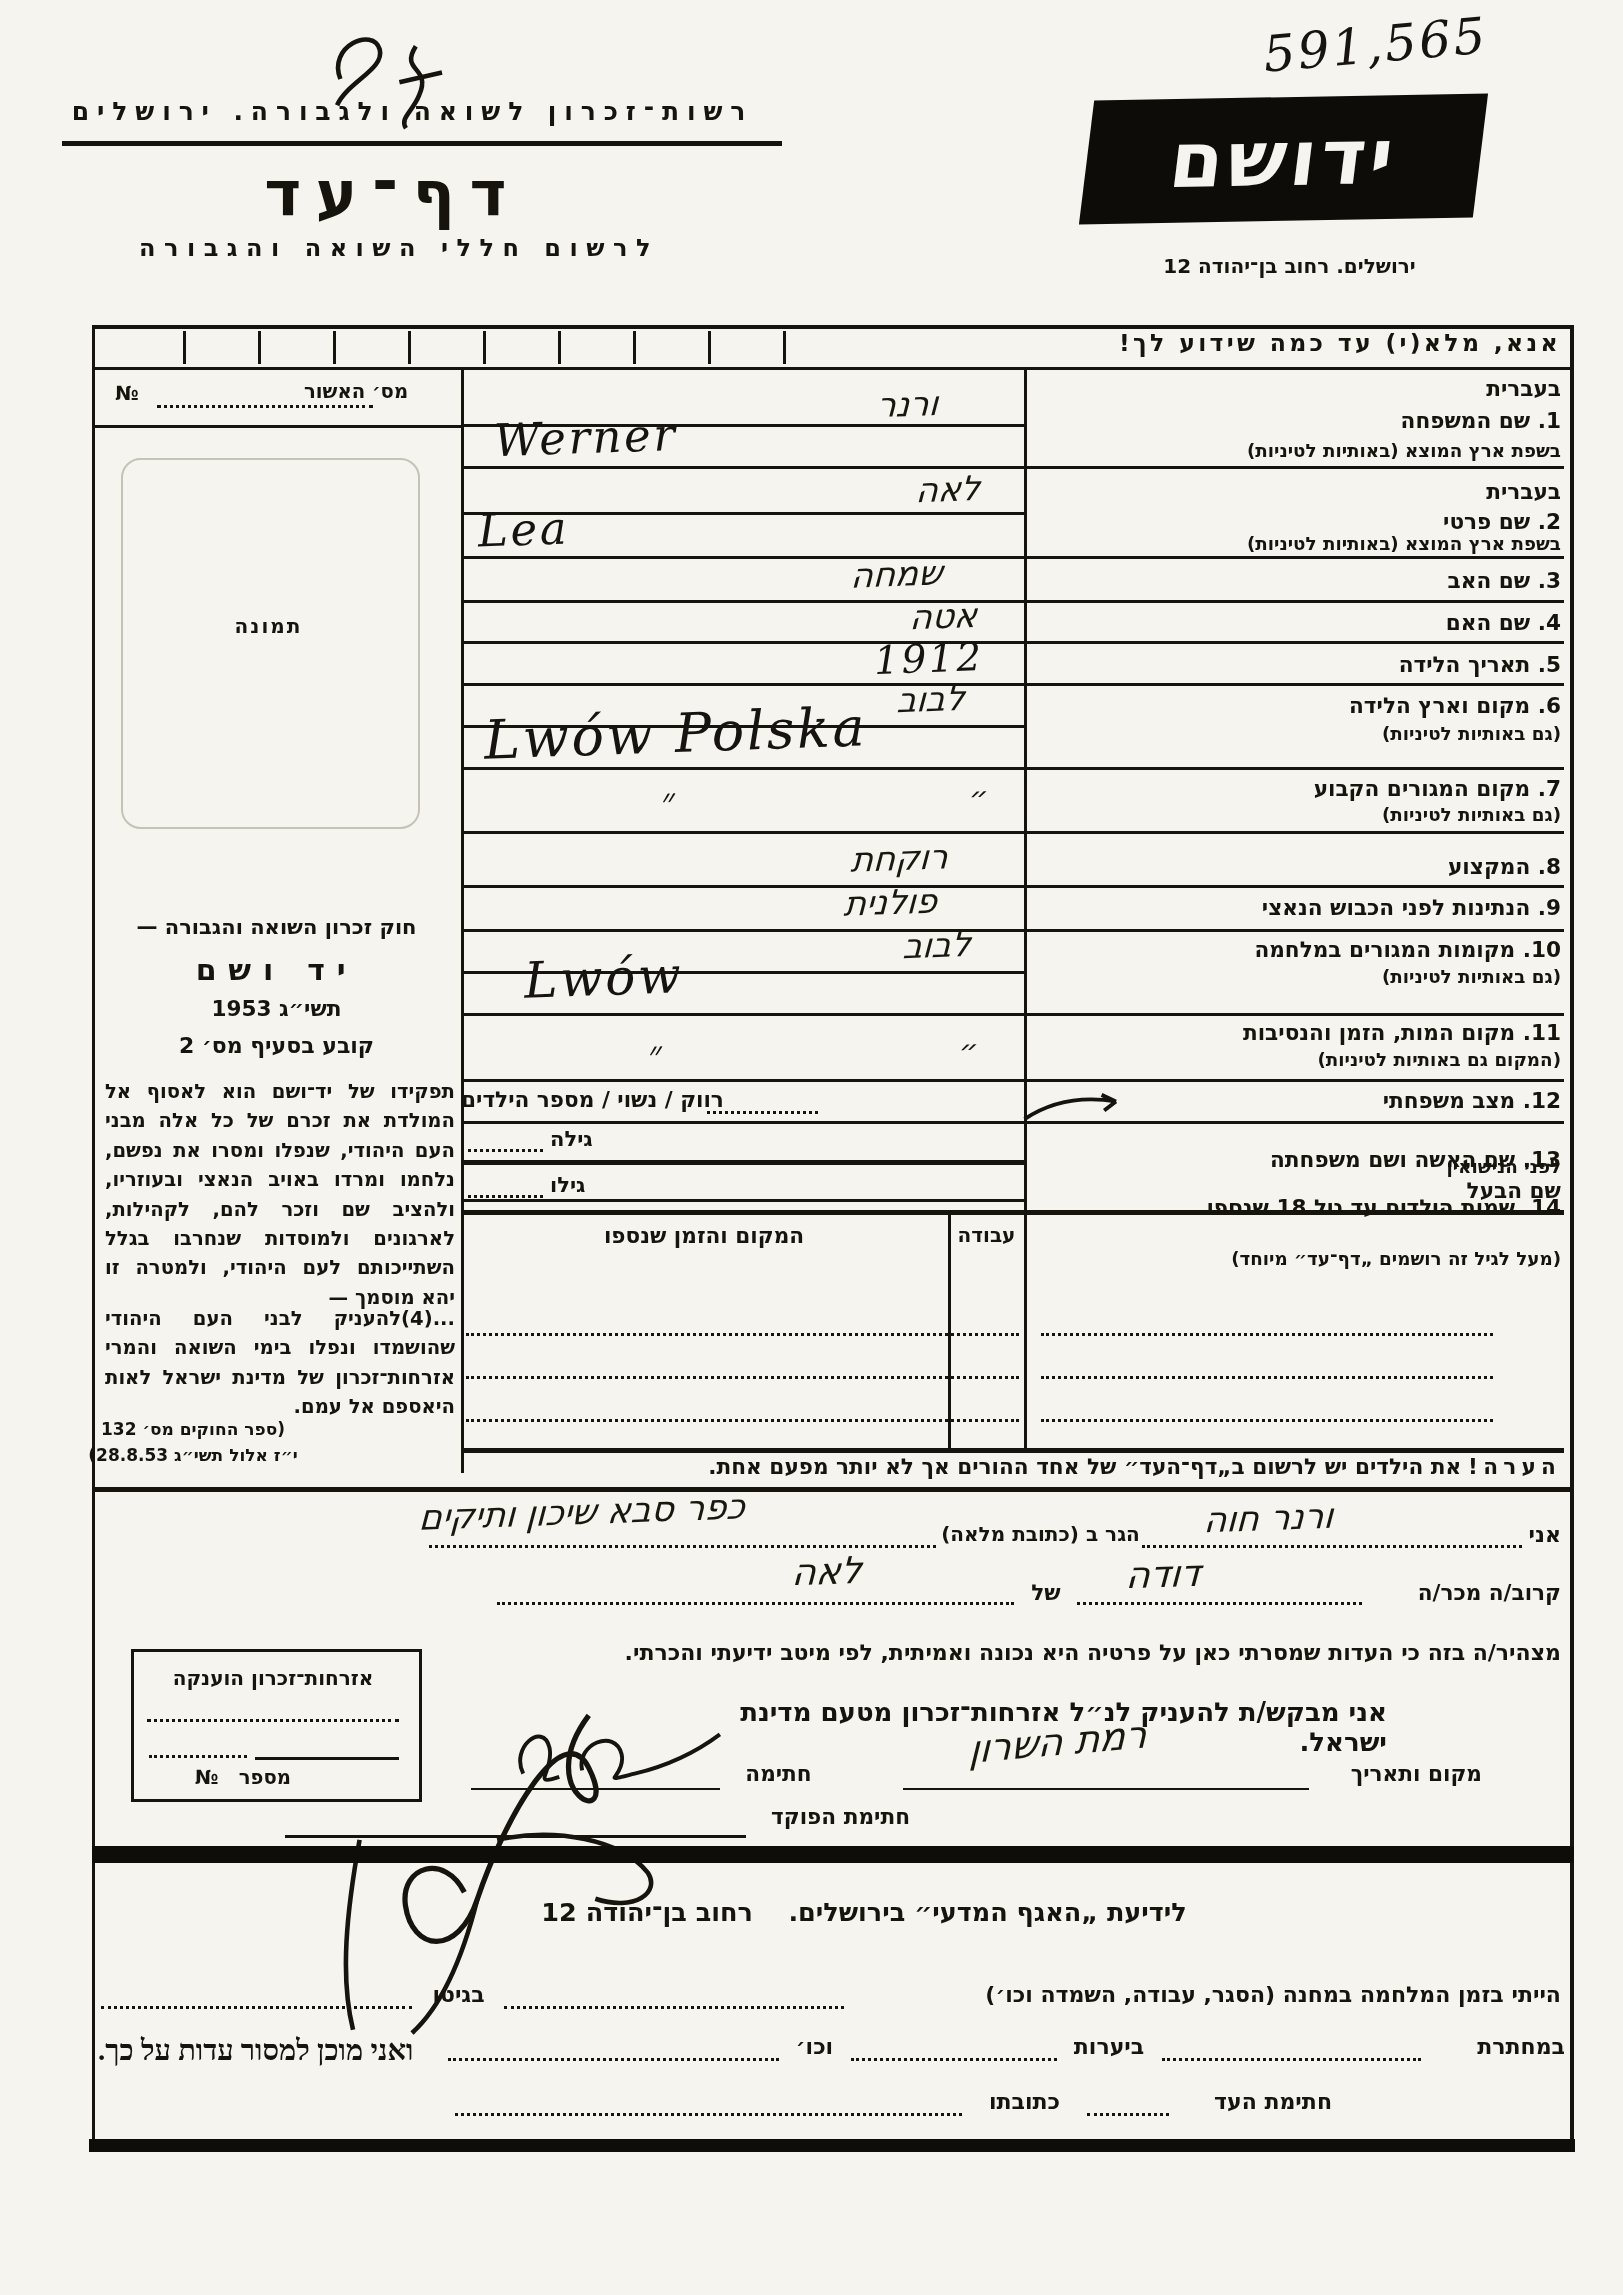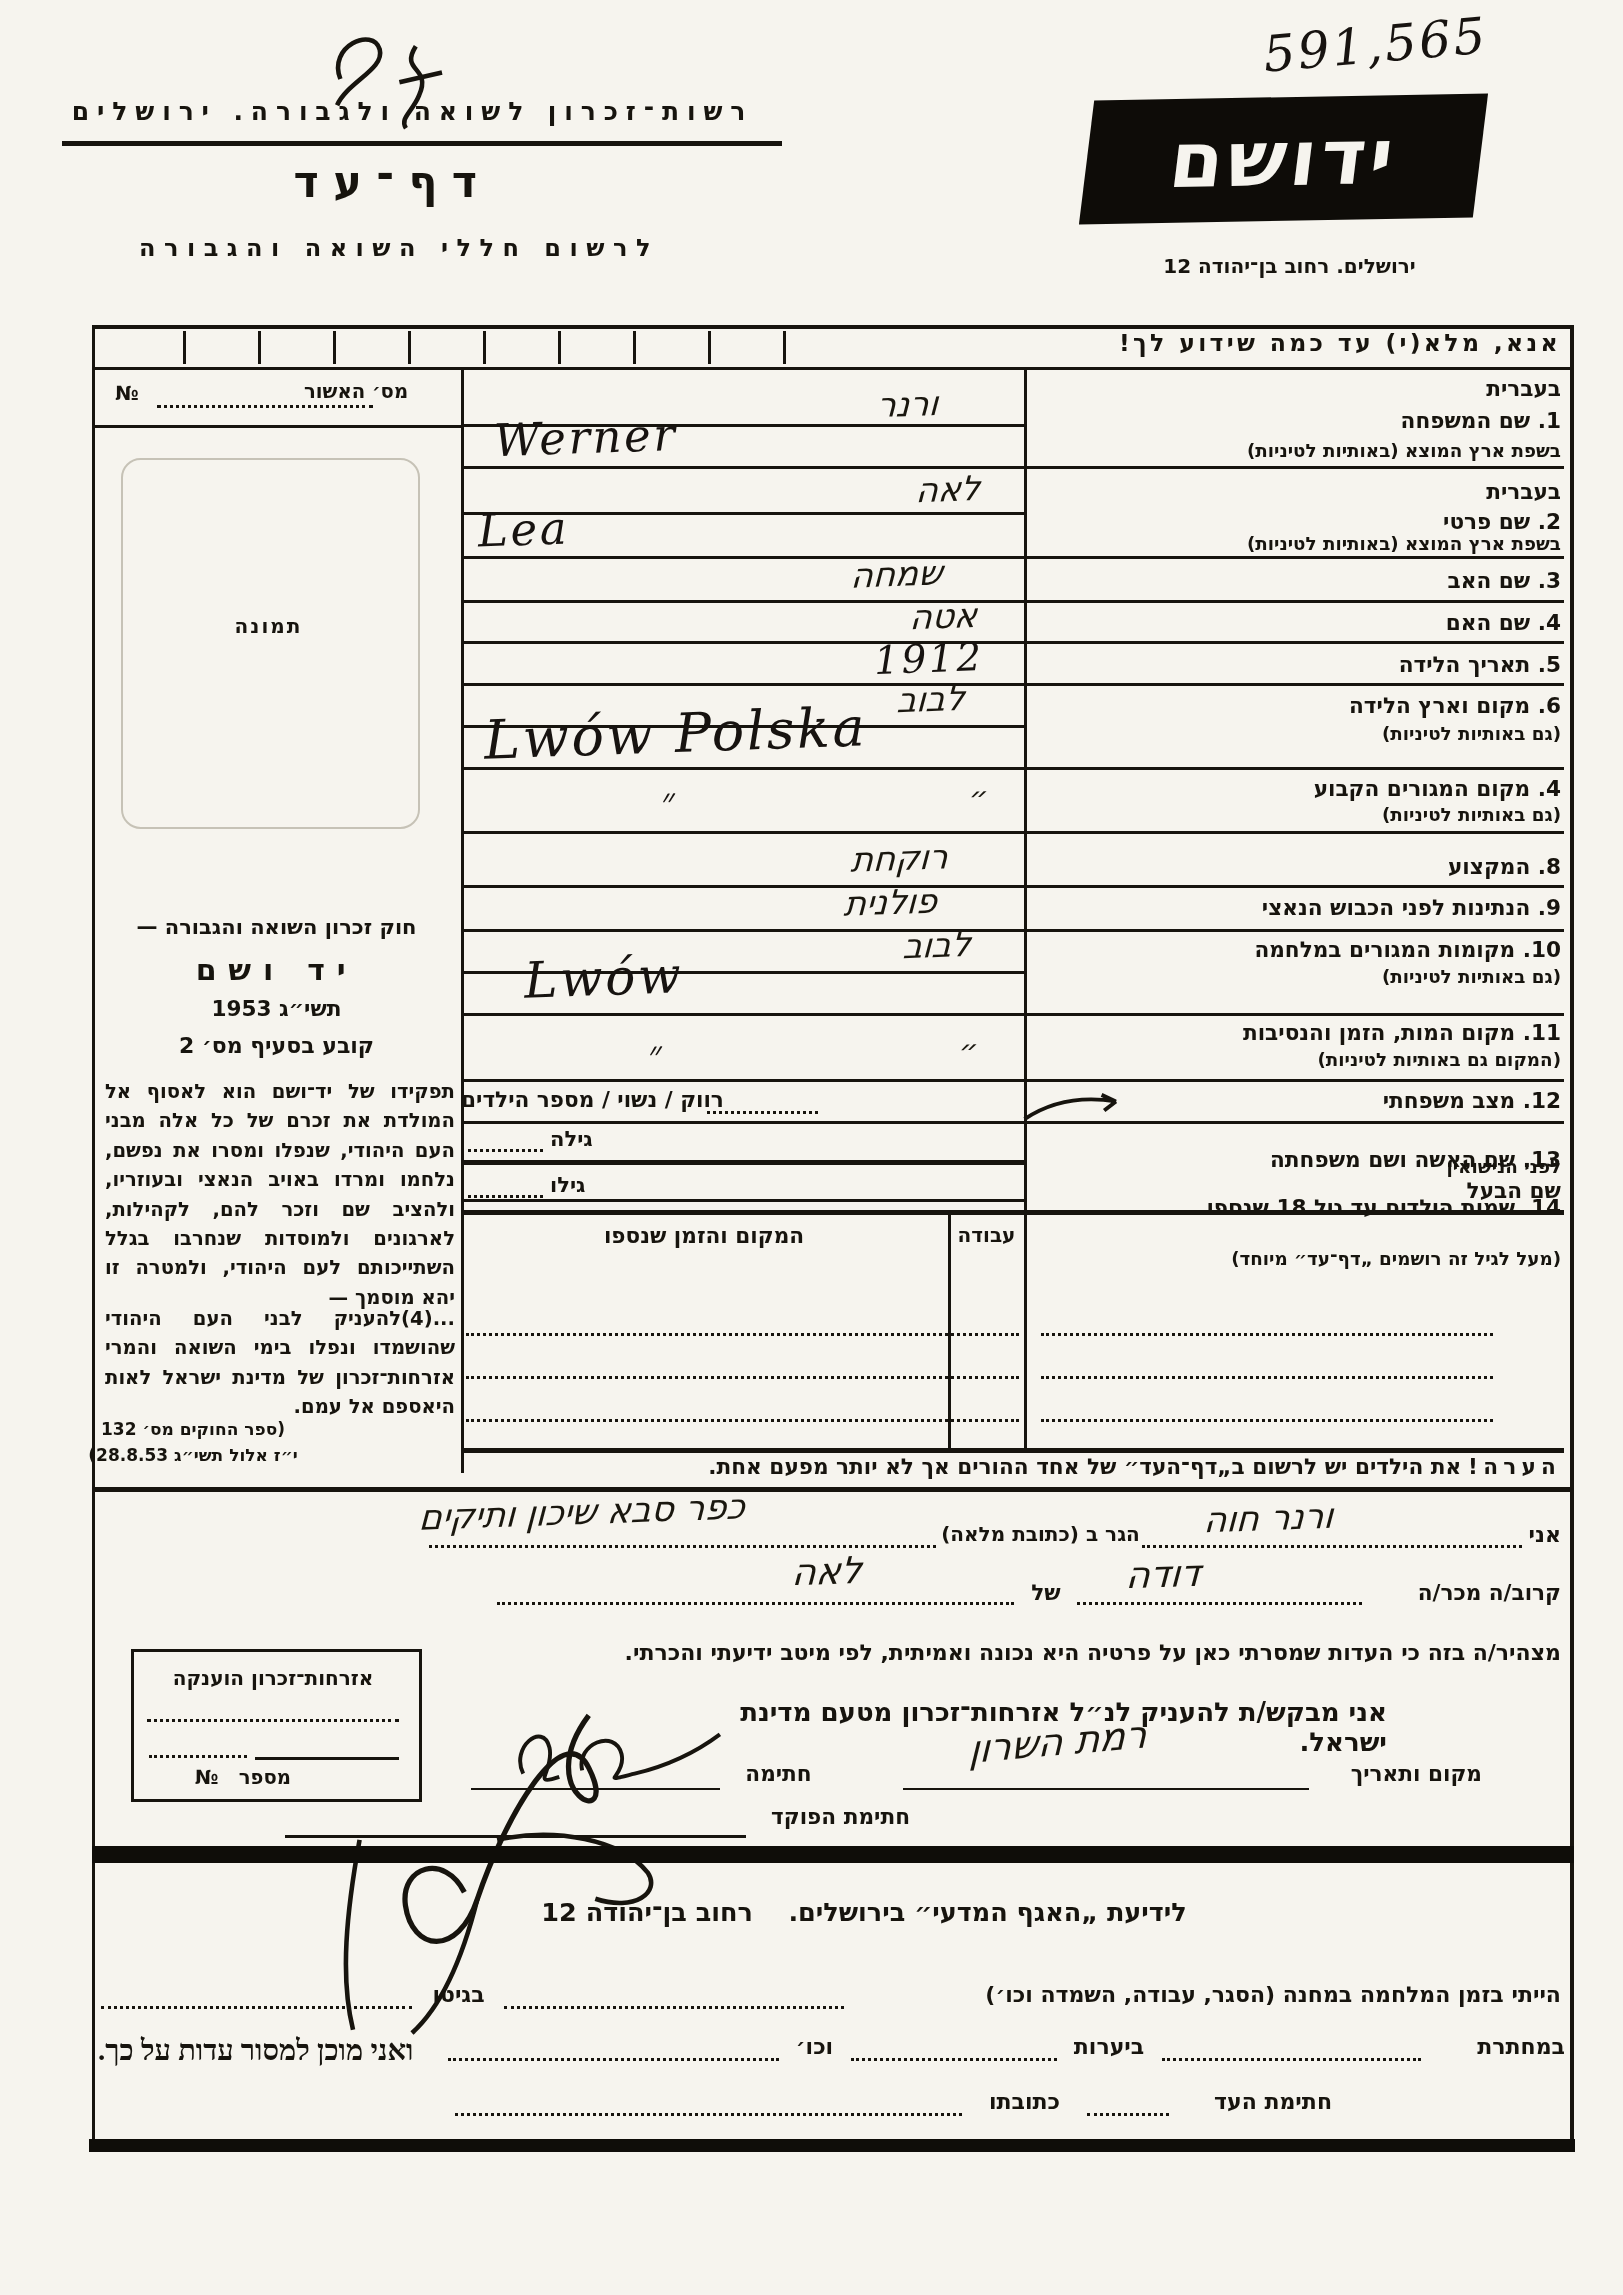--- a/index.html
+++ b/index.html
@@ -27,21 +27,21 @@
   <svg class="a" style="left:301px;top:19.6px;" width="164" height="118" viewBox="0 0 250 180">
     <path d="M60 90 C40 40, 110 10, 120 45 C128 75, 70 95, 55 130" stroke="#17140e" stroke-width="7" fill="none"></path>
     <path d="M175 40 C150 80, 200 70, 180 115 C170 140, 150 150, 160 165 M150 95 L215 80" stroke="#17140e" stroke-width="7" fill="none"></path>
   </svg>
 
   <div class="a hwl" style="left:1263px;top:16.4px;font-size:50px;transform:rotate(-5deg);">591,565</div>
 
   <div class="a ctr sp" style="left:46px;top:97px;width:733px;font-size:25px;font-weight:bold;">רשות־זכרון לשואה ולגבורה. ירושלים</div>
   <div class="a lnk" style="left:62px;top:141px;width:720px;height:5.2px;"></div>
 
-  <div class="a ctr" style="left:229px;top:157px;width:327px;font-size:43px;font-weight:bold;letter-spacing:14.4px;text-align:center;">דף־עד</div>
+  <div class="a ctr" style="left:229px;top:157px;width:327px;font-size:63px;font-weight:bold;letter-spacing:14.4px;text-align:center;">דף־עד</div>
   <div class="a ctr" style="left:98px;top:234px;width:602px;font-size:24px;font-weight:bold;letter-spacing:8.5px;">לרשום חללי השואה והגבורה</div>
 
   <div class="a" style="left:1087px;top:97px;width:393px;height:124px;background:#0e0c08;transform:skewX(-8deg) rotate(-1deg);">
     <div class="ctr" style="color:#f6f4ee;font-size:77px;font-weight:bold;letter-spacing:3.9px;line-height:124px;">ידושם</div>
   </div>
   <div class="a ctr" style="left:1080px;top:254px;width:419px;font-size:20px;font-weight:bold;">ירושלים. רחוב בן־יהודה 12</div>
 
   <div class="a lnk" style="left:92px;top:325px;width:1482px;height:3.9px;"></div>
   <div class="a" style="left:92px;top:325px;width:3.3px;height:1536px;background:#17140e;"></div>
   <div class="a" style="left:1570px;top:325px;width:3.9px;height:1536px;background:#17140e;"></div>
@@ -78,21 +78,21 @@
   <div class="a lbl" style="right:62px;top:509px;width:458px;">2. שם פרטי</div>
   <div class="a lbl sub" style="right:62px;top:533px;width:497px;">בשפת ארץ המוצא (באותיות לטיניות)</div>
 
   <div class="a lbl" style="right:62px;top:568px;width:458px;">3. שם האב</div>
   <div class="a lbl" style="right:62px;top:610px;width:458px;">4. שם האם</div>
   <div class="a lbl" style="right:62px;top:652px;width:458px;">5. תאריך הלידה</div>
 
   <div class="a lbl" style="right:62px;top:693px;width:458px;">6. מקום וארץ הלידה</div>
   <div class="a lbl sub" style="right:62px;top:723px;width:497px;">(גם באותיות לטיניות)</div>
 
-  <div class="a lbl" style="right:62px;top:776px;width:458px;">4. מקום המגורים הקבוע</div>
+  <div class="a lbl" style="right:62px;top:776px;width:458px;">7. מקום המגורים הקבוע</div>
   <div class="a lbl sub" style="right:62px;top:804px;width:497px;">(גם באותיות לטיניות)</div>
 
   <div class="a lbl" style="right:62px;top:854px;width:458px;">8. המקצוע</div>
   <div class="a lbl" style="right:62px;top:895px;width:511px;">9. הנתינות לפני הכבוש הנאצי</div>
 
   <div class="a lbl" style="right:62px;top:937px;width:511px;">10. מקומות המגורים במלחמה</div>
   <div class="a lbl sub" style="right:62px;top:966px;width:497px;">(גם באותיות לטיניות)</div>
 
   <div class="a lbl" style="right:62px;top:1020px;width:511px;">11. מקום המות, הזמן והנסיבות</div>
   <div class="a lbl sub" style="right:62px;top:1049px;width:497px;">(המקום גם באותיות לטיניות)</div>

